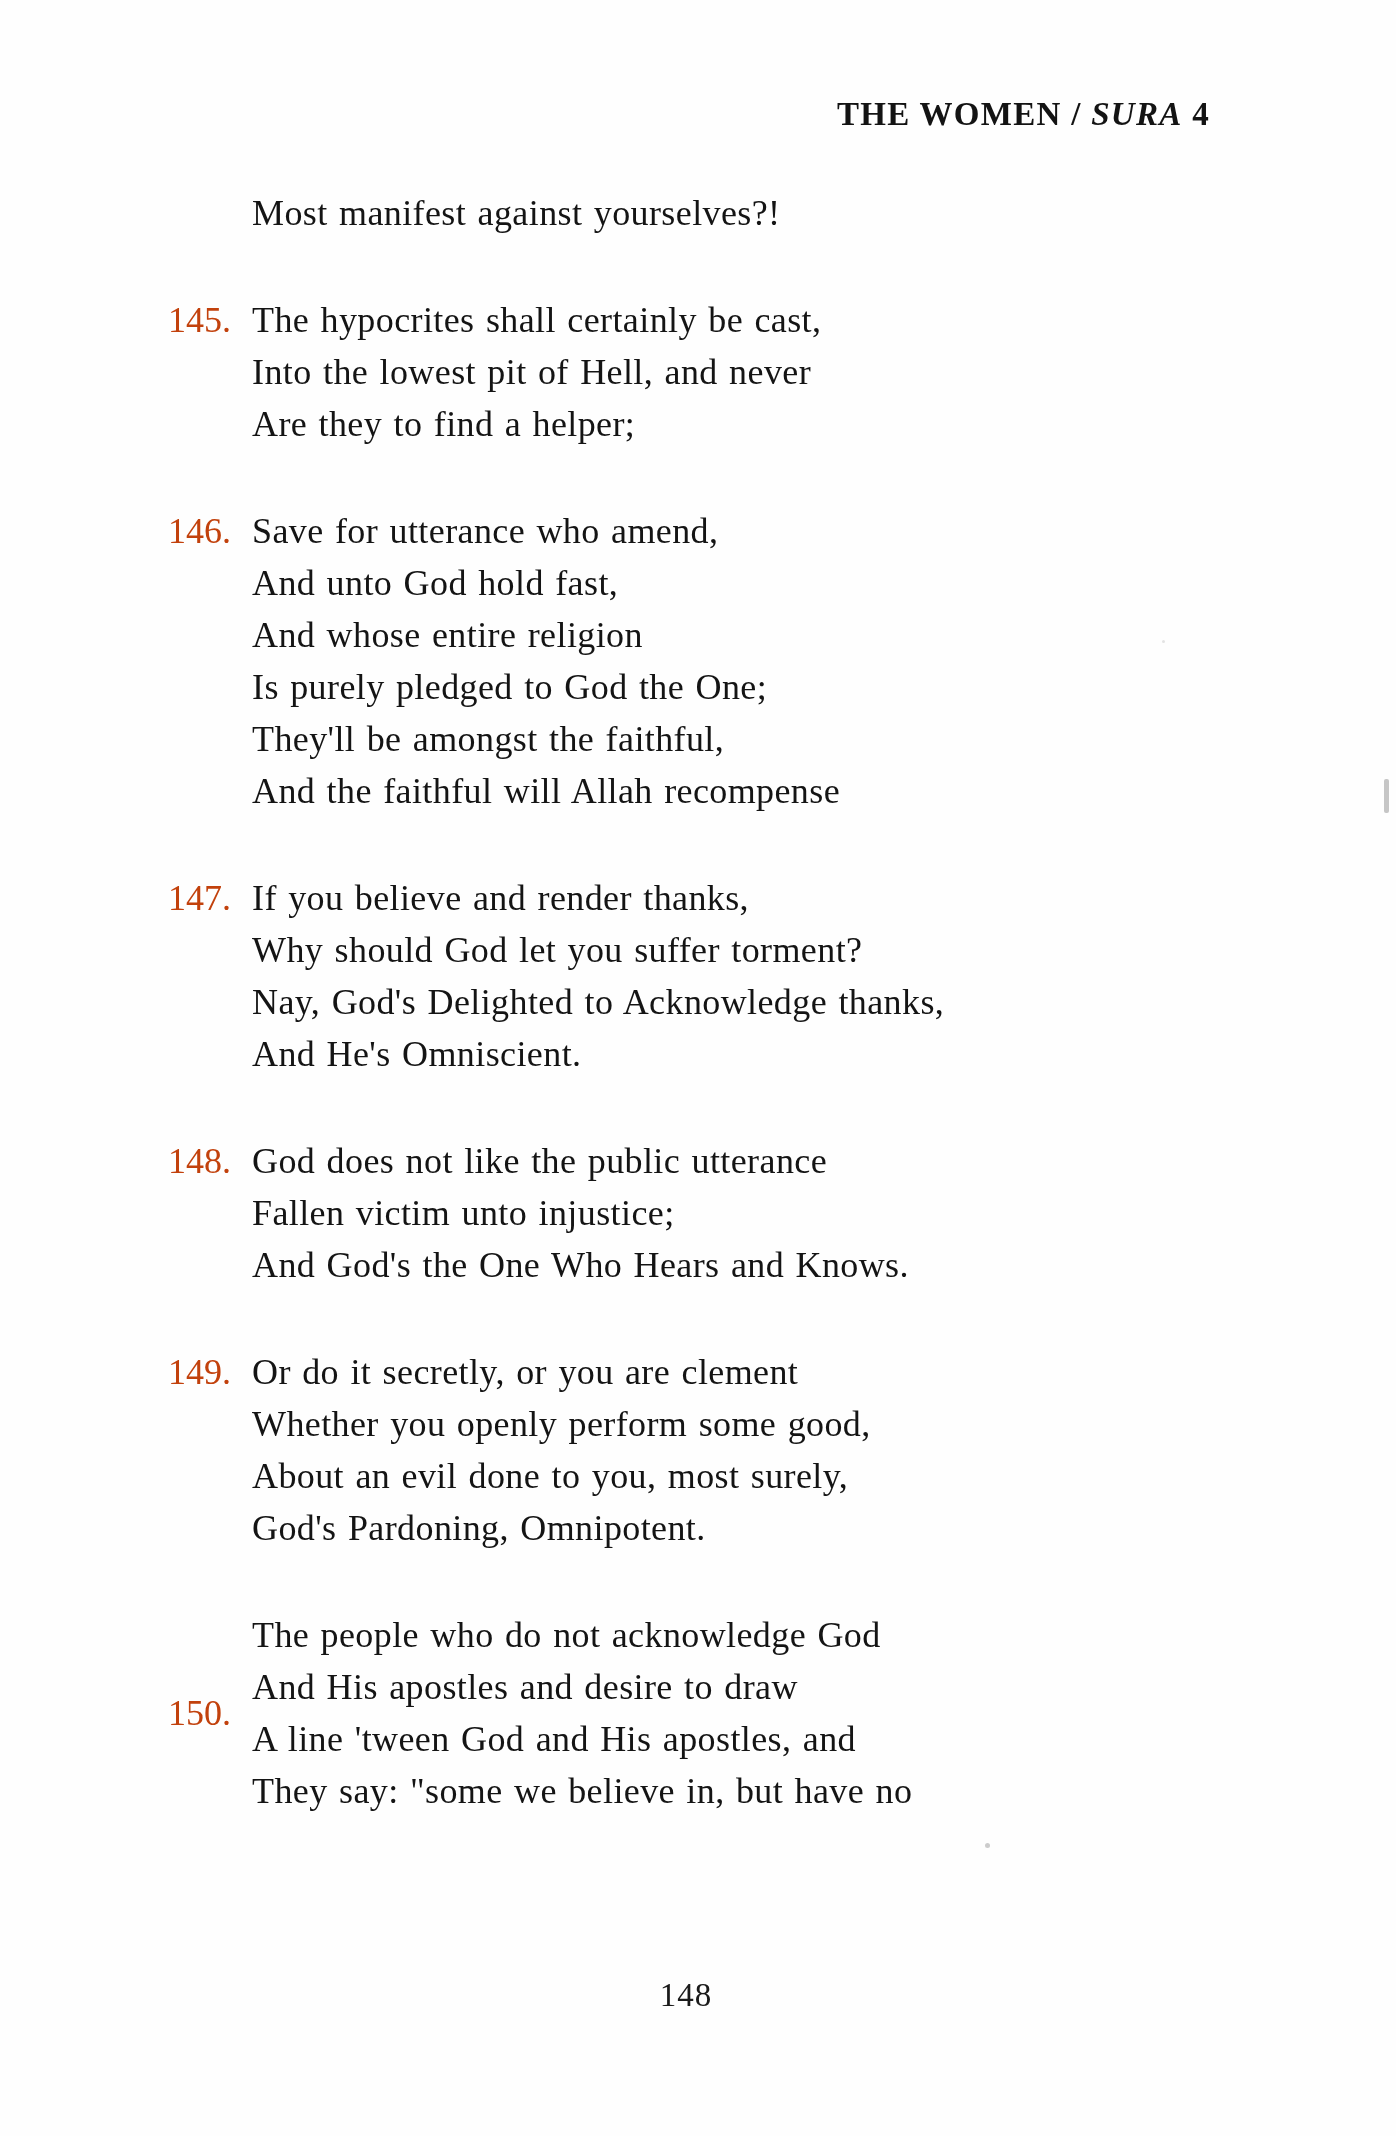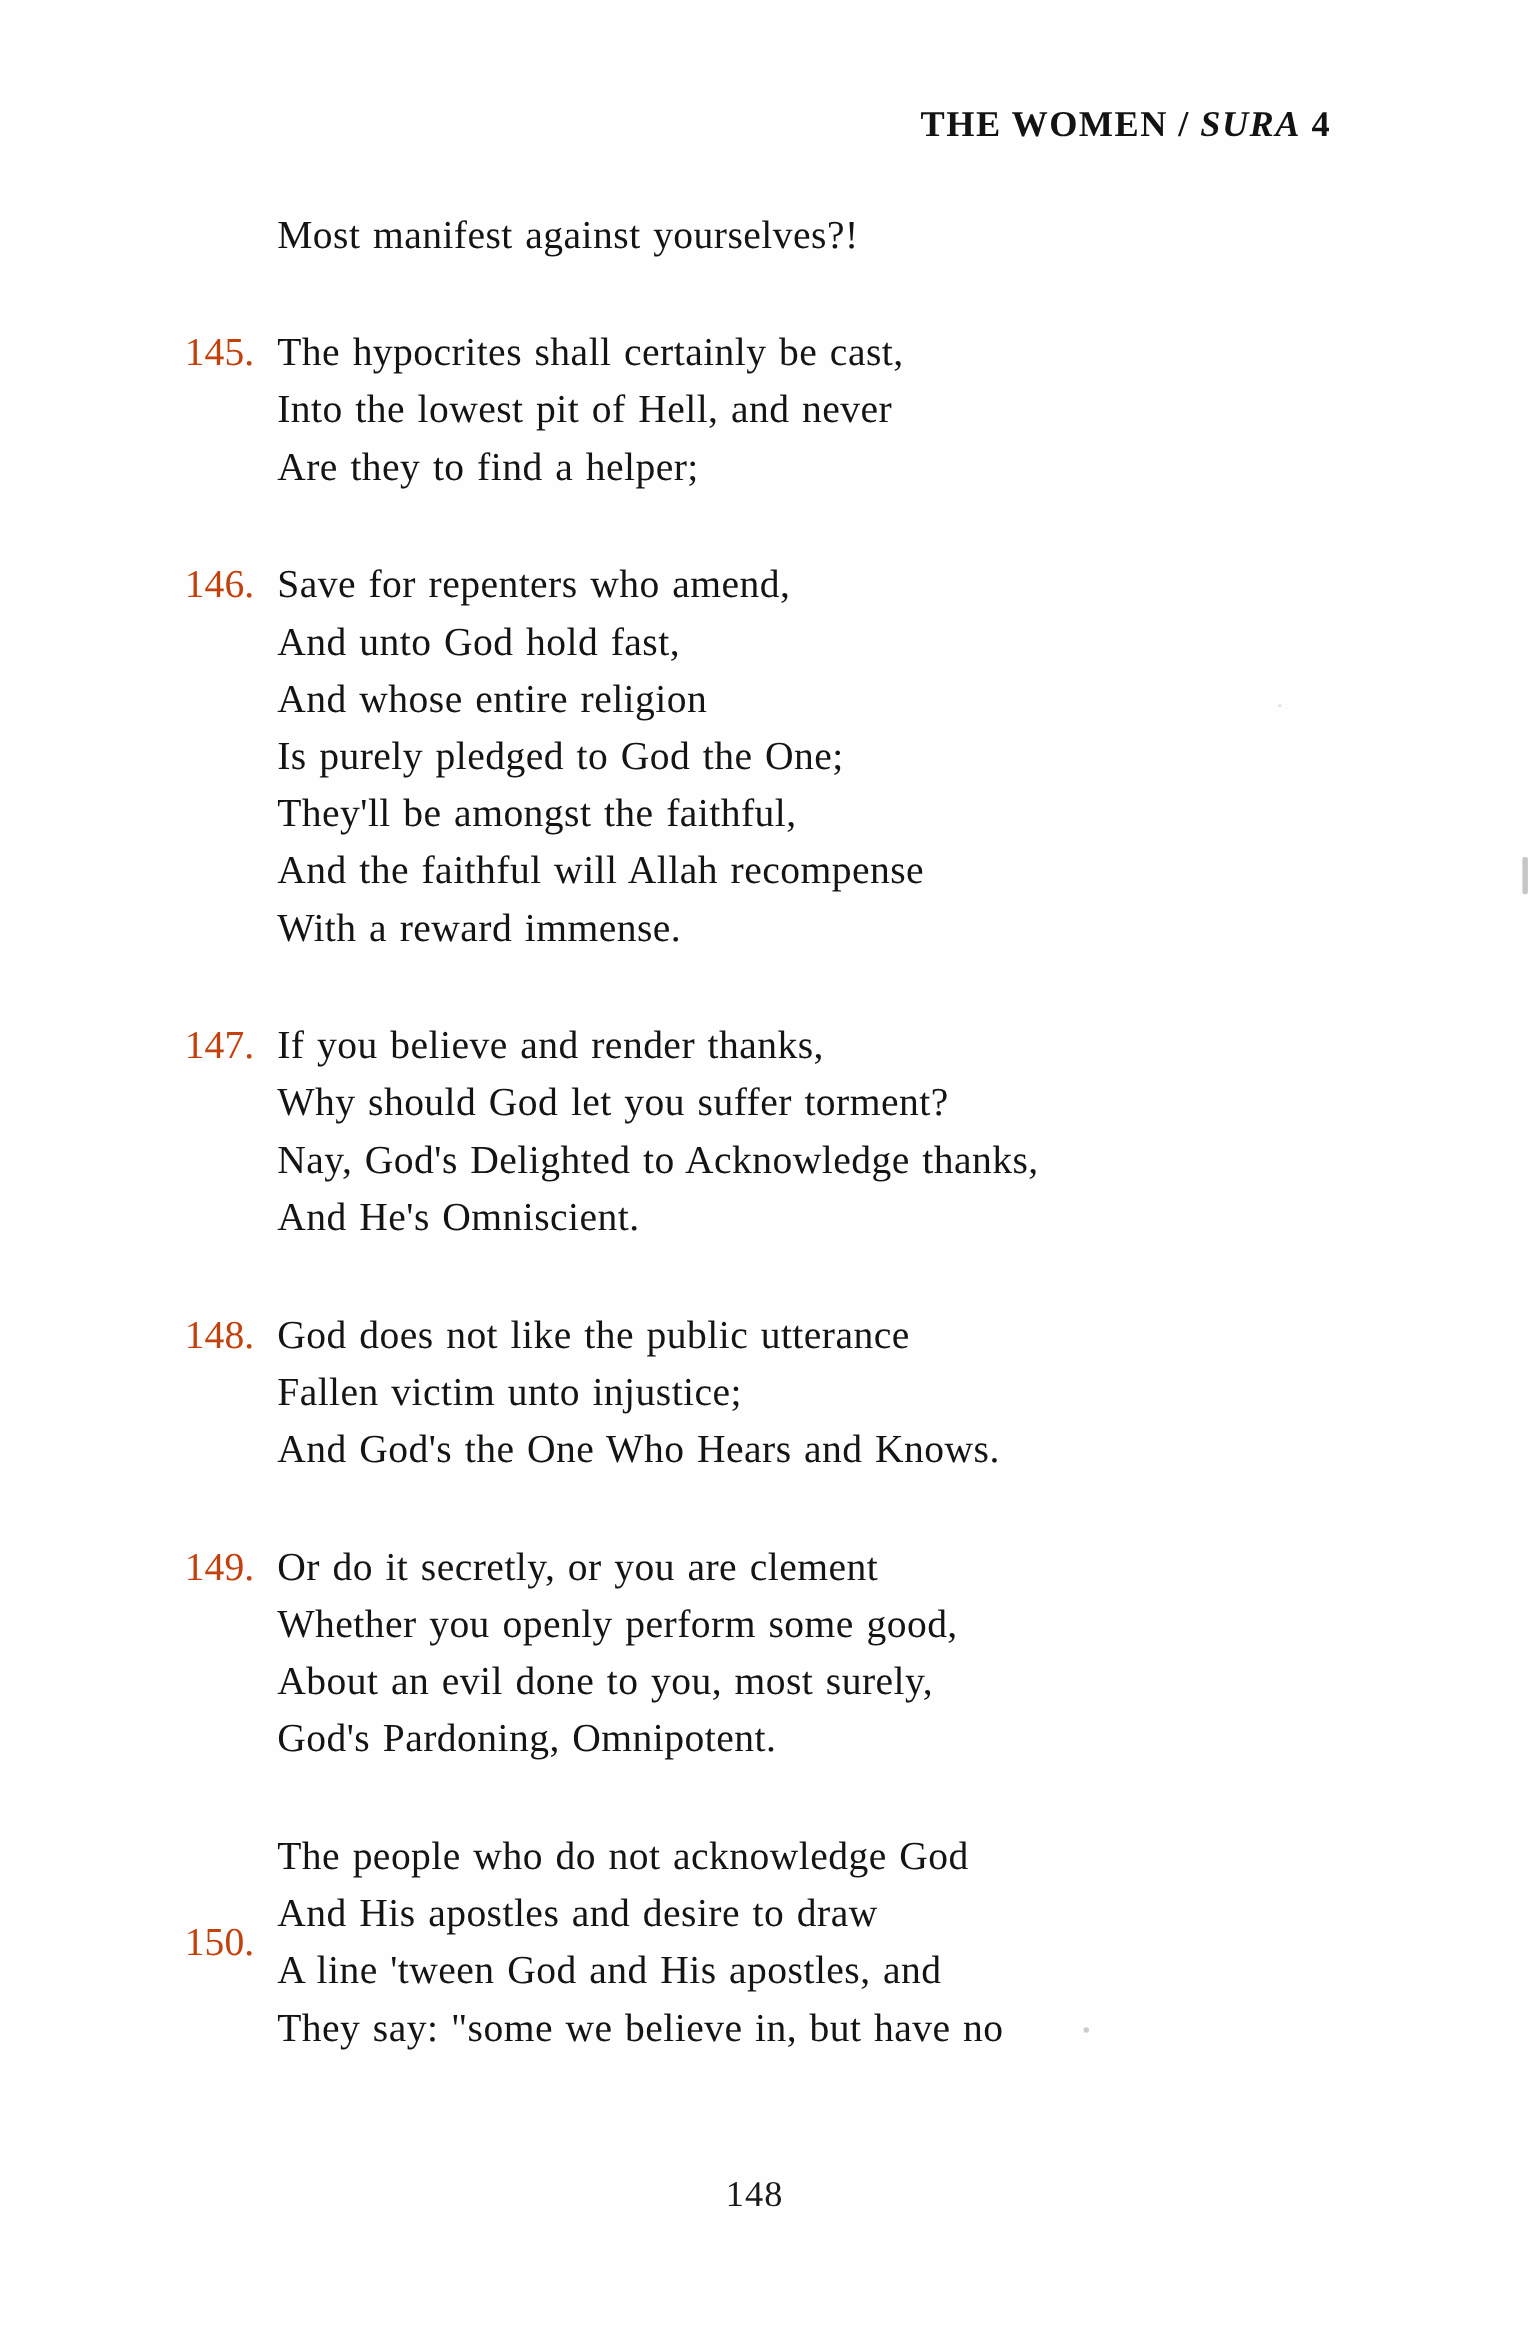--- a/index.html
+++ b/index.html
@@ -116,27 +116,26 @@
     <div class="verse-lines">
           <div class="line">The hypocrites shall certainly be cast,</div>
           <div class="line">Into the lowest pit of Hell, and never</div>
           <div class="line">Are they to find a helper;</div>
         </div>
   </div>
 
   <div class="verse">
     <div class="verse-number">146.</div>
     <div class="verse-lines">
-          <div class="line">Save for repenters who amend,</div>
+          <div class="line">Save for utterance who amend,</div>
           <div class="line">And unto God hold fast,</div>
           <div class="line">And whose entire religion</div>
           <div class="line">Is purely pledged to God the One;</div>
           <div class="line">They'll be amongst the faithful,</div>
           <div class="line">And the faithful will Allah recompense</div>
-          <div class="line">With a reward immense.</div>
         </div>
   </div>
 
   <div class="verse">
     <div class="verse-number">147.</div>
     <div class="verse-lines">
           <div class="line">If you believe and render thanks,</div>
           <div class="line">Why should God let you suffer torment?</div>
           <div class="line">Nay, God's Delighted to Acknowledge thanks,</div>
           <div class="line">And He's Omniscient.</div>

